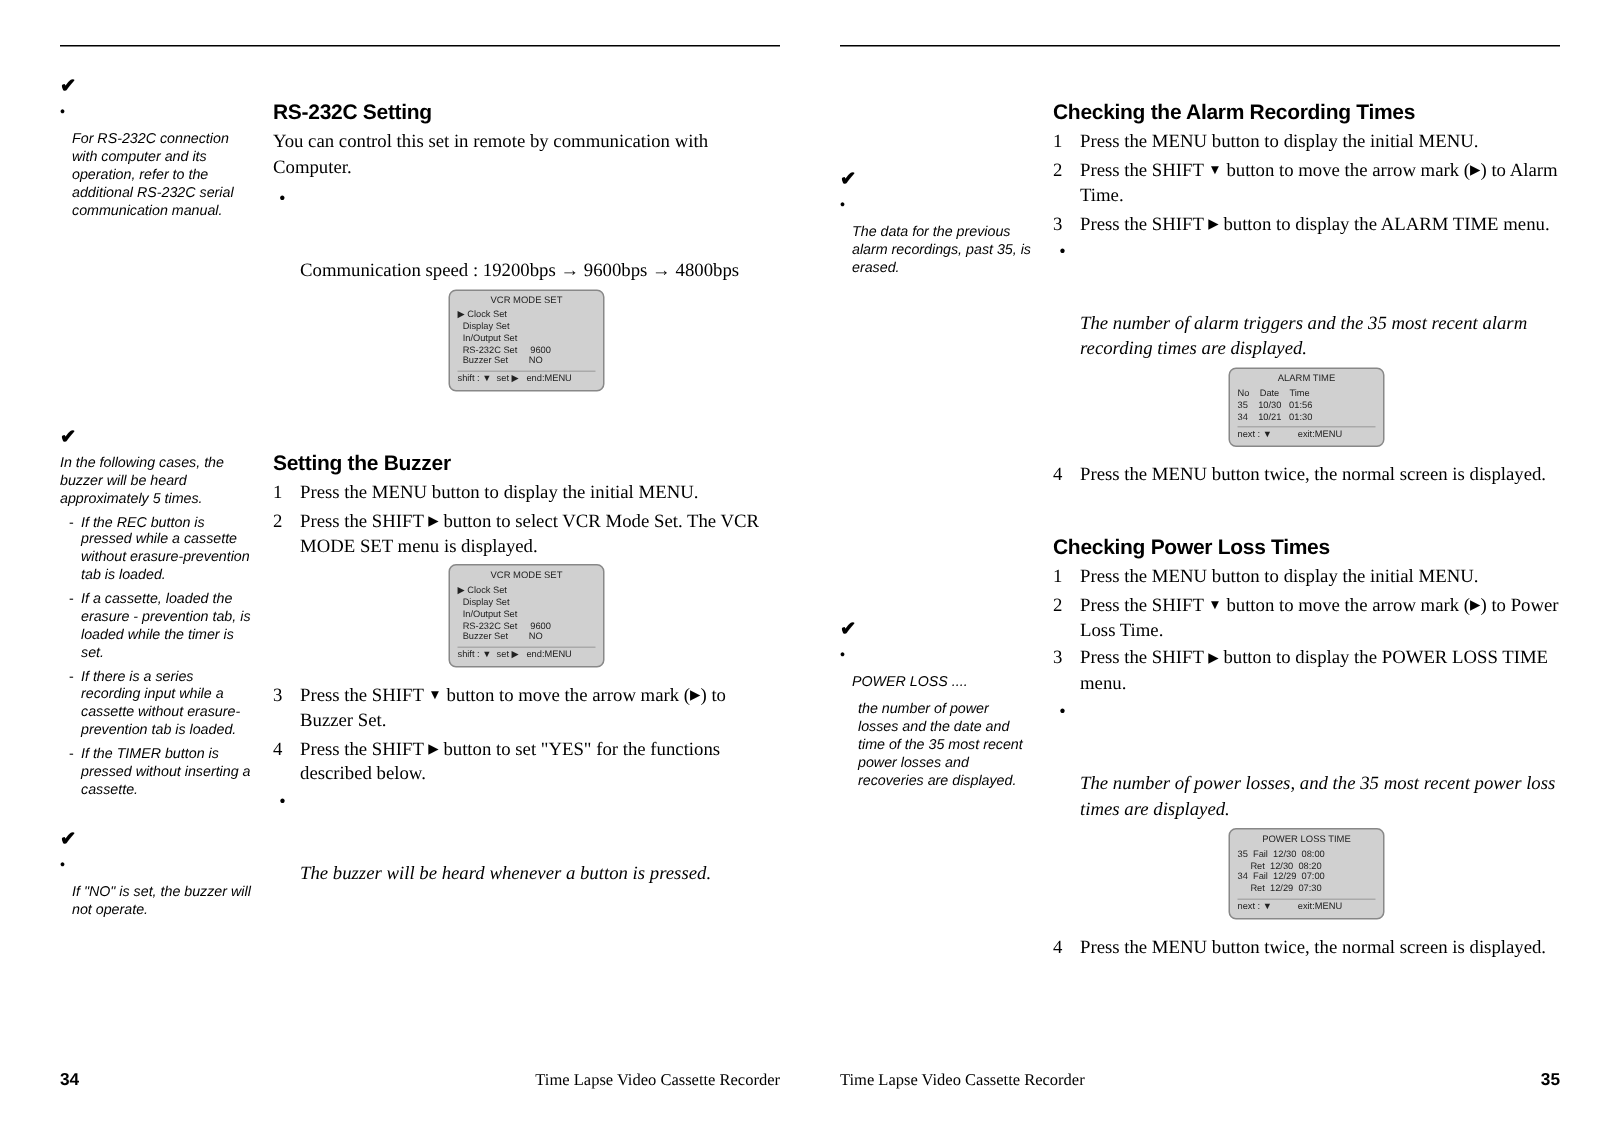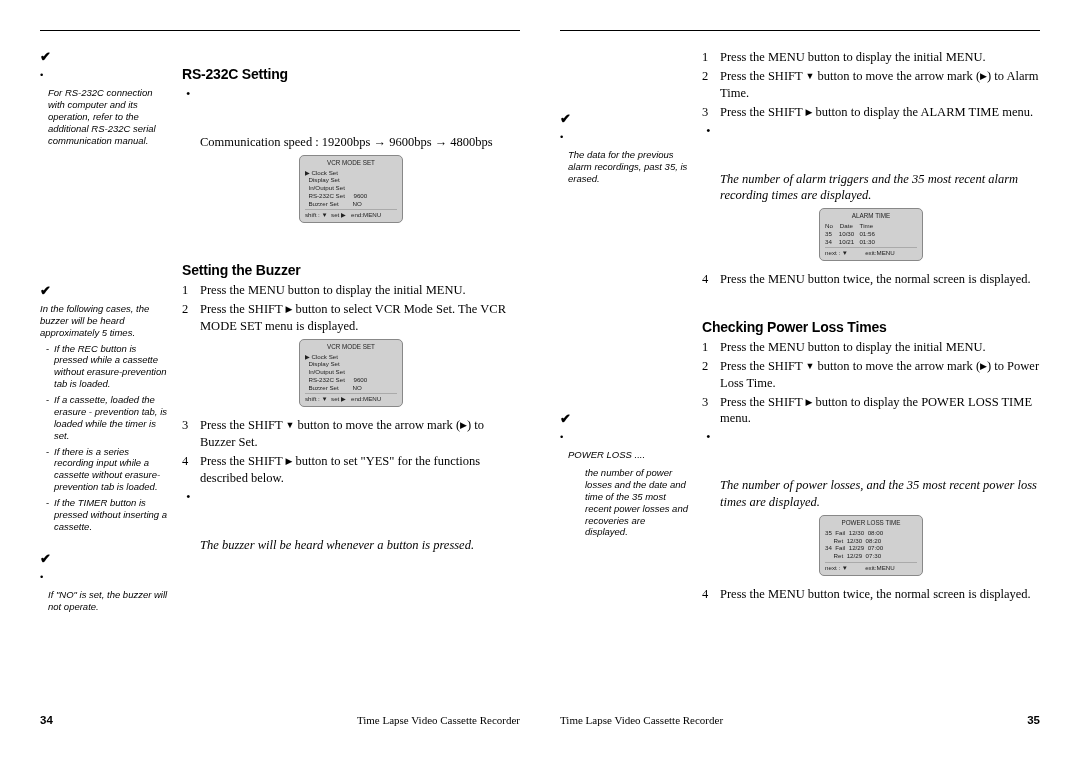--- a/index.html
+++ b/index.html
@@ -148,20 +148,21 @@
         <div style="height:14px;"></div>
         <span class="check">✔</span>
         <div class="side-bullet">
             <span class="b">•</span>
             <span class="t">If "NO" is set, the buzzer will not operate.</span>
           </div>
       </div>
 
       <div class="maincol">
         <h3 class="sec">RS-232C Setting</h3>
+        <p class="para">You can control this set in remote by communication with Computer.</p>
         <div class="ul-row">
             <span class="b">•</span>
             <span class="t">Communication speed : 19200bps  →  9600bps  →  4800bps</span>
           </div>
         <div class="menu">
           <div class="title">VCR MODE SET</div>
           <div class="row">▶ Clock Set</div>
           <div class="row">  Display Set</div>
           <div class="row">  In/Output Set</div>
           <div class="row">  RS-232C Set     9600</div>
@@ -218,24 +219,25 @@
             <span class="b">•</span>
             <span class="t">The data for the previous alarm recordings, past 35, is erased.</span>
           </div>
 
         <div style="height:220px;"></div>
         <span class="check">✔</span>
         <div class="side-bullet">
             <span class="b">•</span>
             <span class="t">POWER LOSS ....</span>
           </div>
-        <div style="margin-left:25px;">the number of power losses and the date and time of the 35 most recent power losses and recoveries are displayed.</div>
+        <div style="margin-left:12px;">the number of power losses and the date and time of the 35 most recent power losses and recoveries are displayed.</div>
       </div>
 
       <div class="maincol">
+        <h3 class="sec">Checking the Alarm Recording Times</h3>
         <div class="ol-row">
             <span class="n">1</span>
             <span class="t">Press the MENU button to display the initial MENU.</span>
           </div>
         <div class="ol-row">
             <span class="n">2</span>
             <span class="t"><span>Press the SHIFT </span><span class="arrow tri-d"></span><span> button to move the arrow mark (</span><span class="arrow tri-r"></span><span>) to  Alarm Time.</span></span>
           </div>
         <div class="ol-row">
             <span class="n">3</span>

